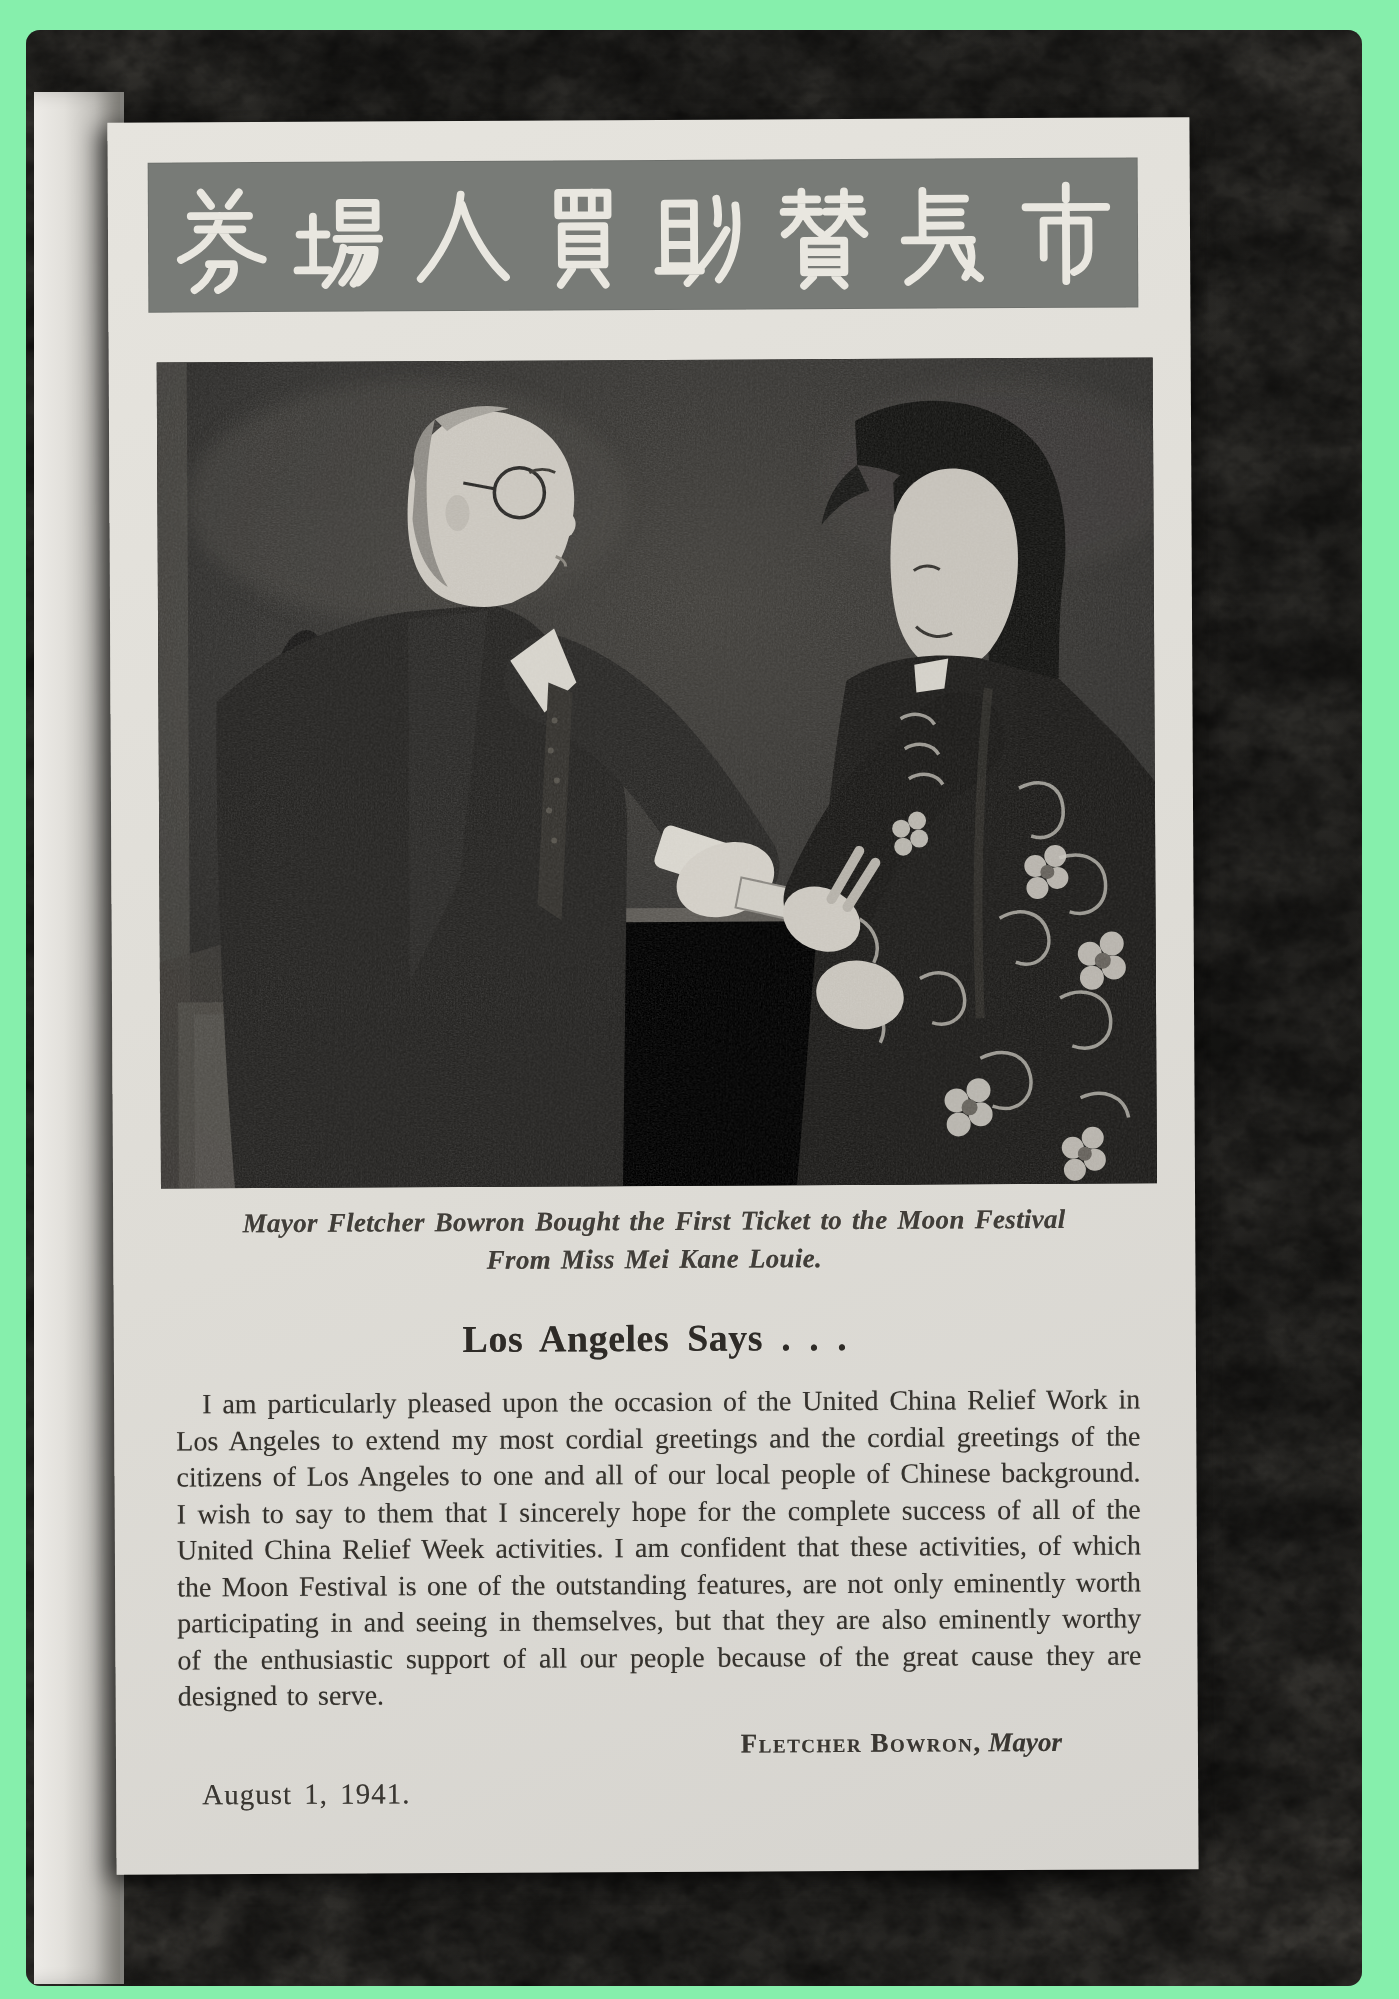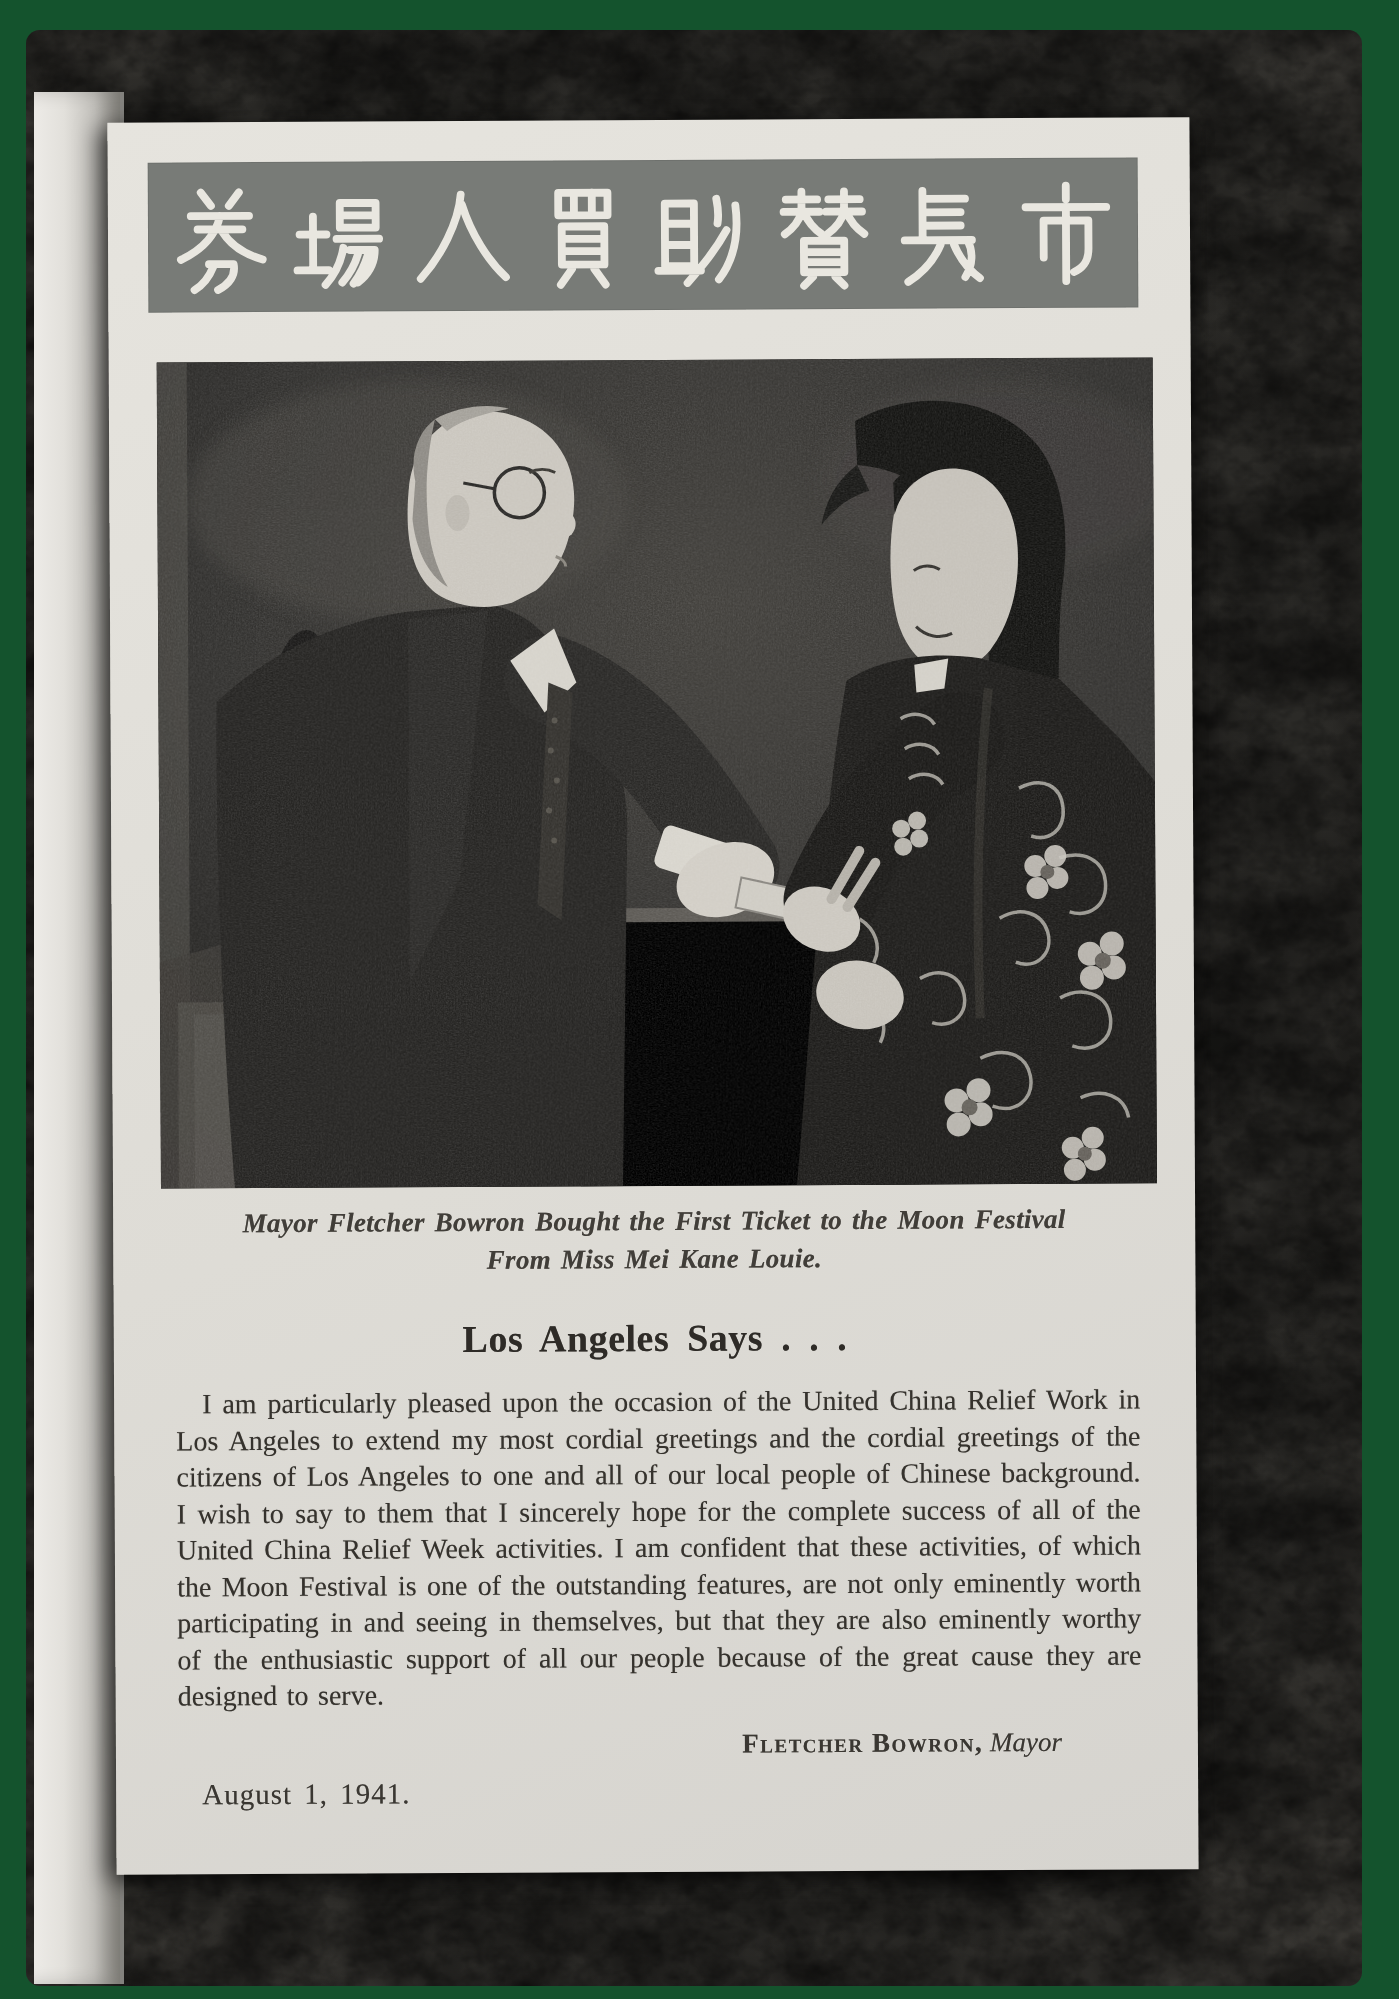--- a/index.html
+++ b/index.html
@@ -1,19 +1,19 @@
 <!DOCTYPE html>
 <html><head>
 <meta charset="utf-8">
 <title>Scanned Program Page</title>
 <style>
   html,body{margin:0;padding:0;background:#f2f1ee;}
   .stage{
     position:relative;width:1399px;height:1999px;overflow:hidden;
-    background:#14532d;
+    background:#86efac;
     font-family:"Liberation Serif","DejaVu Serif",serif;
   }
   
   .carpet{position:absolute;left:26px;top:30px;width:1336px;height:1956px;border-radius:14px;overflow:hidden;}
   
   .under-page{
     position:absolute;left:34px;top:92px;width:86px;height:1892px;
     background:linear-gradient(to right,#edebe7 0%,#e2e0db 35%,#c3c1bc 70%,#98968f 100%);
     border-right:4px solid rgba(45,43,40,.55);
     box-shadow:inset -14px 0 18px rgba(0,0,0,.18);
@@ -46,21 +46,21 @@
   .body-text{
     margin:24px 56px 0 62px;text-align:justify;text-indent:26px;
     font-size:28px;line-height:36.5px;color:#35322d;word-spacing:2.5px;
     text-shadow:0 0 .7px rgba(53,50,45,.45);
   }
   .signature{
     margin:16px 136px 0 0;text-align:right;font-size:27px;color:#3a3732;
     text-shadow:0 0 .6px rgba(58,55,50,.5);
   }
   .signature .sig-name{font-variant:small-caps;letter-spacing:1.5px;font-weight:bold;}
-  .signature .sig-title{font-style:italic;font-weight:normal;}
+  .signature .sig-title{font-style:italic;font-weight:bold;}
   .date-line{
     margin:16px 0 0 86px;font-size:29px;color:#3a3732;letter-spacing:1px;word-spacing:4px;
     text-shadow:0 0 .6px rgba(58,55,50,.5);
   }
 </style>
 </head>
 <body>
 
 <div class="stage">
 

